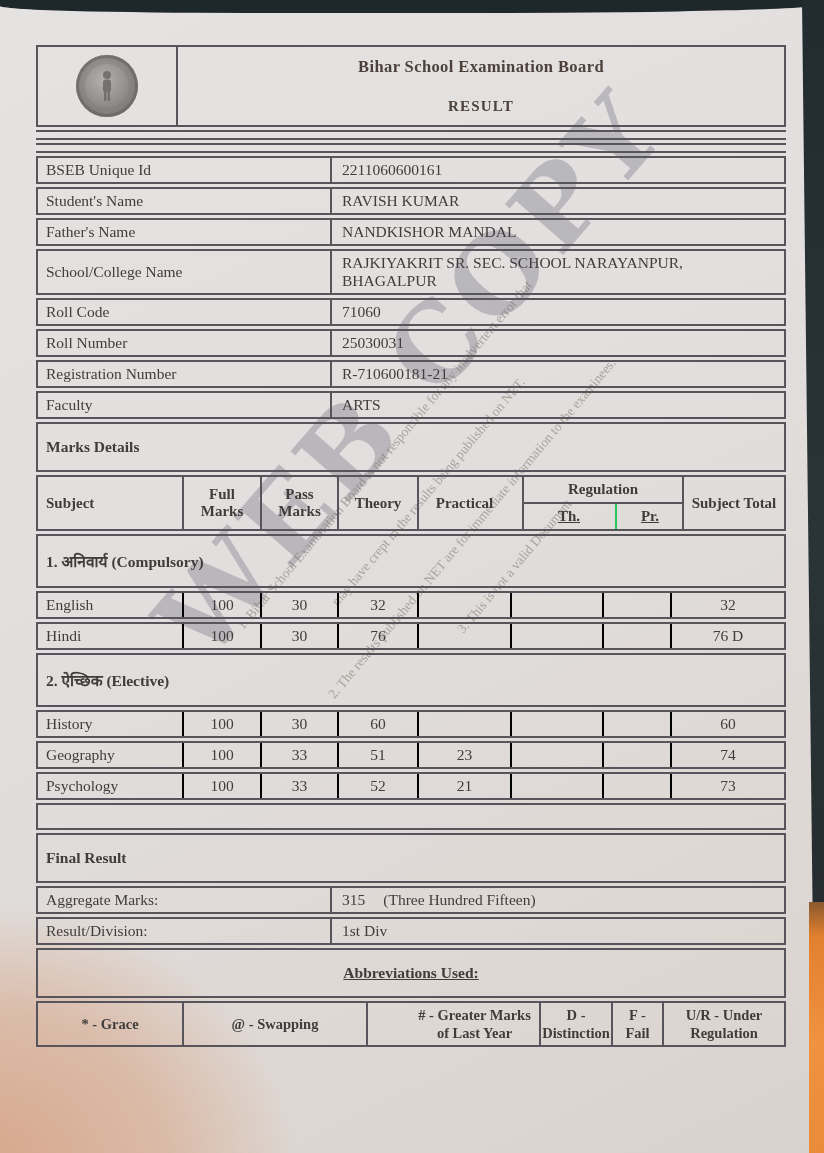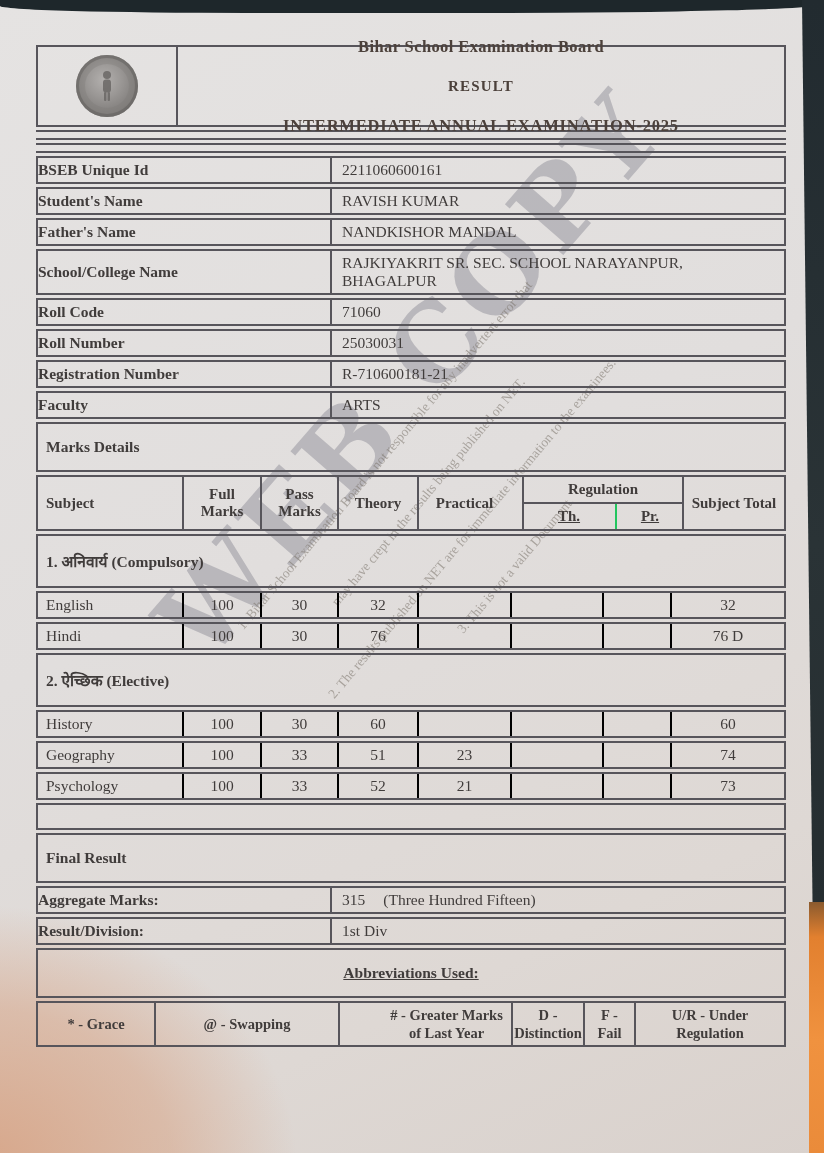--- a/index.html
+++ b/index.html
@@ -33,21 +33,21 @@
   .seal{width:62px;height:62px;border-radius:50%;display:flex;align-items:center;justify-content:center;
     background:radial-gradient(circle at 45% 40%,#b3b0ae 0%,#9a9795 35%,#8a8785 55%,#7c7977 78%,#8d8a88 100%);
     box-shadow:inset 0 0 0 3px rgba(90,88,86,0.45), inset 0 0 0 9px rgba(125,122,120,0.35);}
   .head-text{flex:1;display:flex;flex-direction:column;align-items:center;justify-content:center;gap:21px;
     font-weight:bold;color:#4c413b;}
   .head-line1{font-size:16.5px;letter-spacing:0.4px;}
   .head-line2{font-size:15px;letter-spacing:1.2px;}
   .head-line3{font-size:16.5px;letter-spacing:0.8px;}
   .ruleband{border-top:2px solid #57555b;border-bottom:2px solid #57555b;height:6px;margin-bottom:3px;}
   .irow{min-height:28px;display:flex;align-items:stretch;font-size:15.5px;}
-  .irow .label{width:292px;padding:3px 0;font-weight:bold;box-sizing:border-box;display:flex;align-items:center;}
+  .irow .label{width:292px;padding:3px 8px;font-weight:normal;box-sizing:border-box;display:flex;align-items:center;}
   .irow .value{flex:1;border-left:2px solid #57555b;padding:3px 10px;display:flex;align-items:center;}
   .irow.tall{min-height:46px;}
   .fullrow{min-height:25px;display:flex;align-items:center;padding:14px 8px;font-weight:bold;font-size:15.5px;}
   .centerrow{justify-content:center;}
   .u{text-decoration:underline;}
   .emptyrow{height:27px;}
   
   .mheader{height:56px;display:flex;font-size:15px;}
   .mh-cell{border-left:2px solid #57555b;display:flex;align-items:center;justify-content:center;text-align:center;
     font-weight:bold;box-sizing:border-box;padding:2px;}
@@ -61,21 +61,21 @@
   .reg-sub div{display:flex;align-items:center;justify-content:center;font-weight:bold;box-sizing:border-box;text-decoration:underline;}
   .reg-sub .w-pr{border-left:2px solid #22c55e;flex:1;}
   .mrow{height:28px;display:flex;align-items:stretch;font-size:15.5px;}
   .m-cell{border-left:2px solid #000000;display:flex;align-items:center;justify-content:center;box-sizing:border-box;}
   .m-cell.w-subject{justify-content:flex-start;}
   .agg-words{margin-left:18px;}
   
   .arow{min-height:46px;display:flex;font-size:14.5px;font-weight:bold;text-align:center;}
   .a-cell{border-left:2px solid #57555b;display:flex;align-items:center;justify-content:center;
     padding:2px 5px;box-sizing:border-box;line-height:1.25;}
-  .aw-1{width:116px;}.aw-2{width:184px;}.aw-3{width:173px;padding-left:47px;}.aw-4{width:72px;}.aw-5{width:51px;}.aw-6{flex:1;}
+  .aw-1{width:144px;}.aw-2{width:184px;}.aw-3{width:173px;padding-left:47px;}.aw-4{width:72px;}.aw-5{width:51px;}.aw-6{flex:1;}
 </style>
 </head>
 <body>
 
 <div class="strip-top"></div>
 <div class="strip-right-dark"></div>
 <div class="strip-right-orange"></div>
 <div class="corner-peach"></div>
 
 <div class="watermark-big">WEB COPY</div>
@@ -97,21 +97,20 @@
             <rect x="6" y="9.5" width="8" height="13" rx="3"></rect>
             <rect x="7" y="22" width="2.4" height="9" rx="1"></rect>
             <rect x="10.6" y="22" width="2.4" height="9" rx="1"></rect>
           </g>
         </svg>
       </div>
     </div>
     <div class="head-text">
       <div class="head-line1">Bihar School Examination Board</div>
       <div class="head-line2">RESULT</div>
-      <div class="head-line3">INTERMEDIATE ANNUAL EXAMINATION-2025</div>
     </div>
   </div>
 
   <div class="ruleband"></div>
   <div class="ruleband"></div>
 
   <div class="box irow">
     <div class="label">BSEB Unique Id</div>
     <div class="value">2211060600161</div>
   </div>

